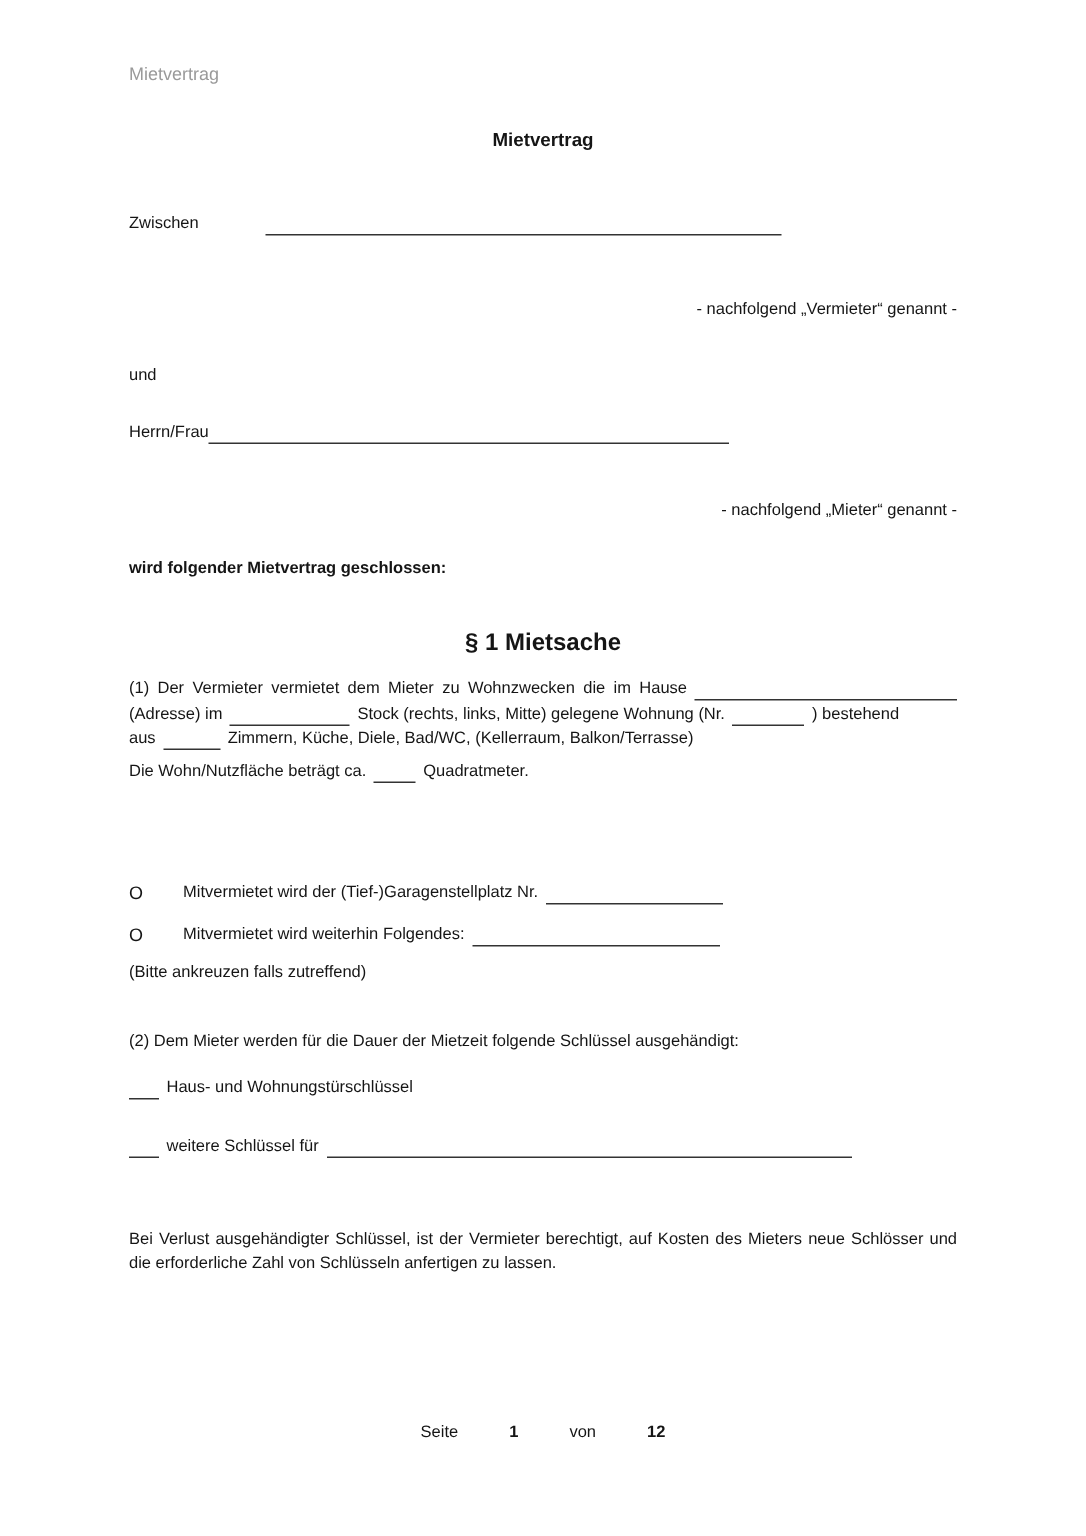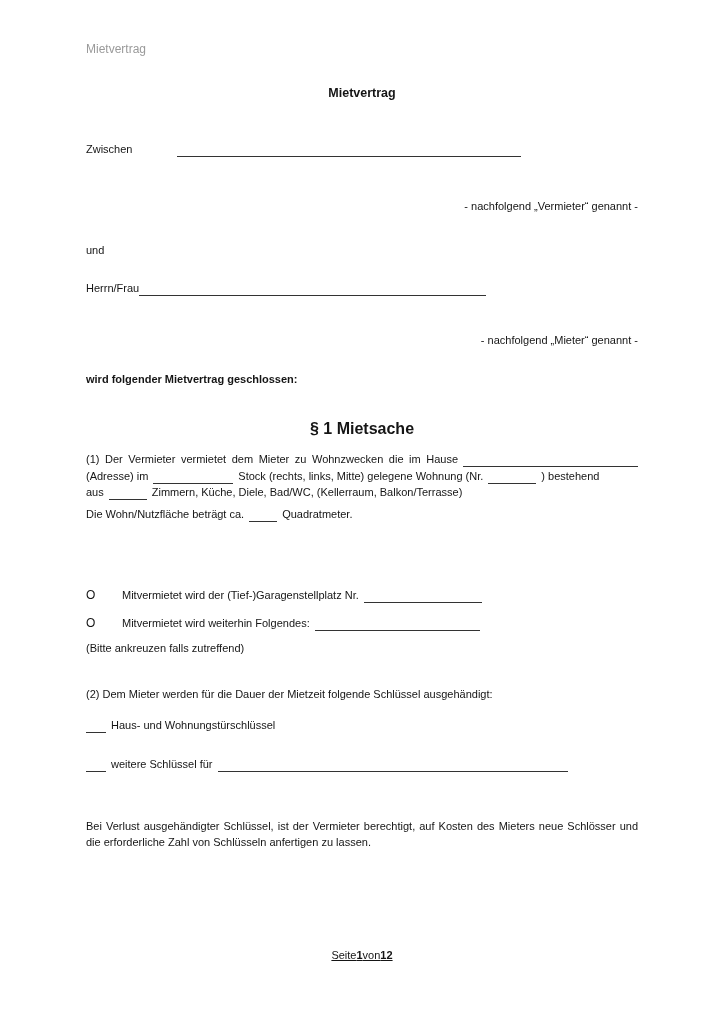--- a/index.html
+++ b/index.html
@@ -35,21 +35,21 @@
   .pos-cb1{top:588px;}
   .pos-cb2{top:616px;}
   .cb-marker{display:inline-block;width:36px;font-size:12px;line-height:15px;}
   .pos-hint{top:642px;}
   .pos-para2{top:688px;}
   .pos-key1{top:718px;}
   .pos-key2{top:746px;margin-top:11px;}
   .pos-loss{top:790px;line-height:16px;text-align:justify;white-space:normal;margin-top:28px;}
   .pos-para3{top:837px;}
   .pos-footer{top:949px;}
-  .pos-footer span{margin:0 0;text-decoration:underline;}
+  .pos-footer span{margin:0 17px;}
   .w-landlord{width:344px;}
   .w-tenant{width:347px;}
   .w-floor{width:80px;}
   .w-nr{width:48px;}
   .w-rooms{width:38px;}
   .w-area{width:28px;}
   .w-garage{width:118px;}
   .w-other{width:165px;}
   .w-key-count{width:20px;}
   .w-key-for{width:350px;}

